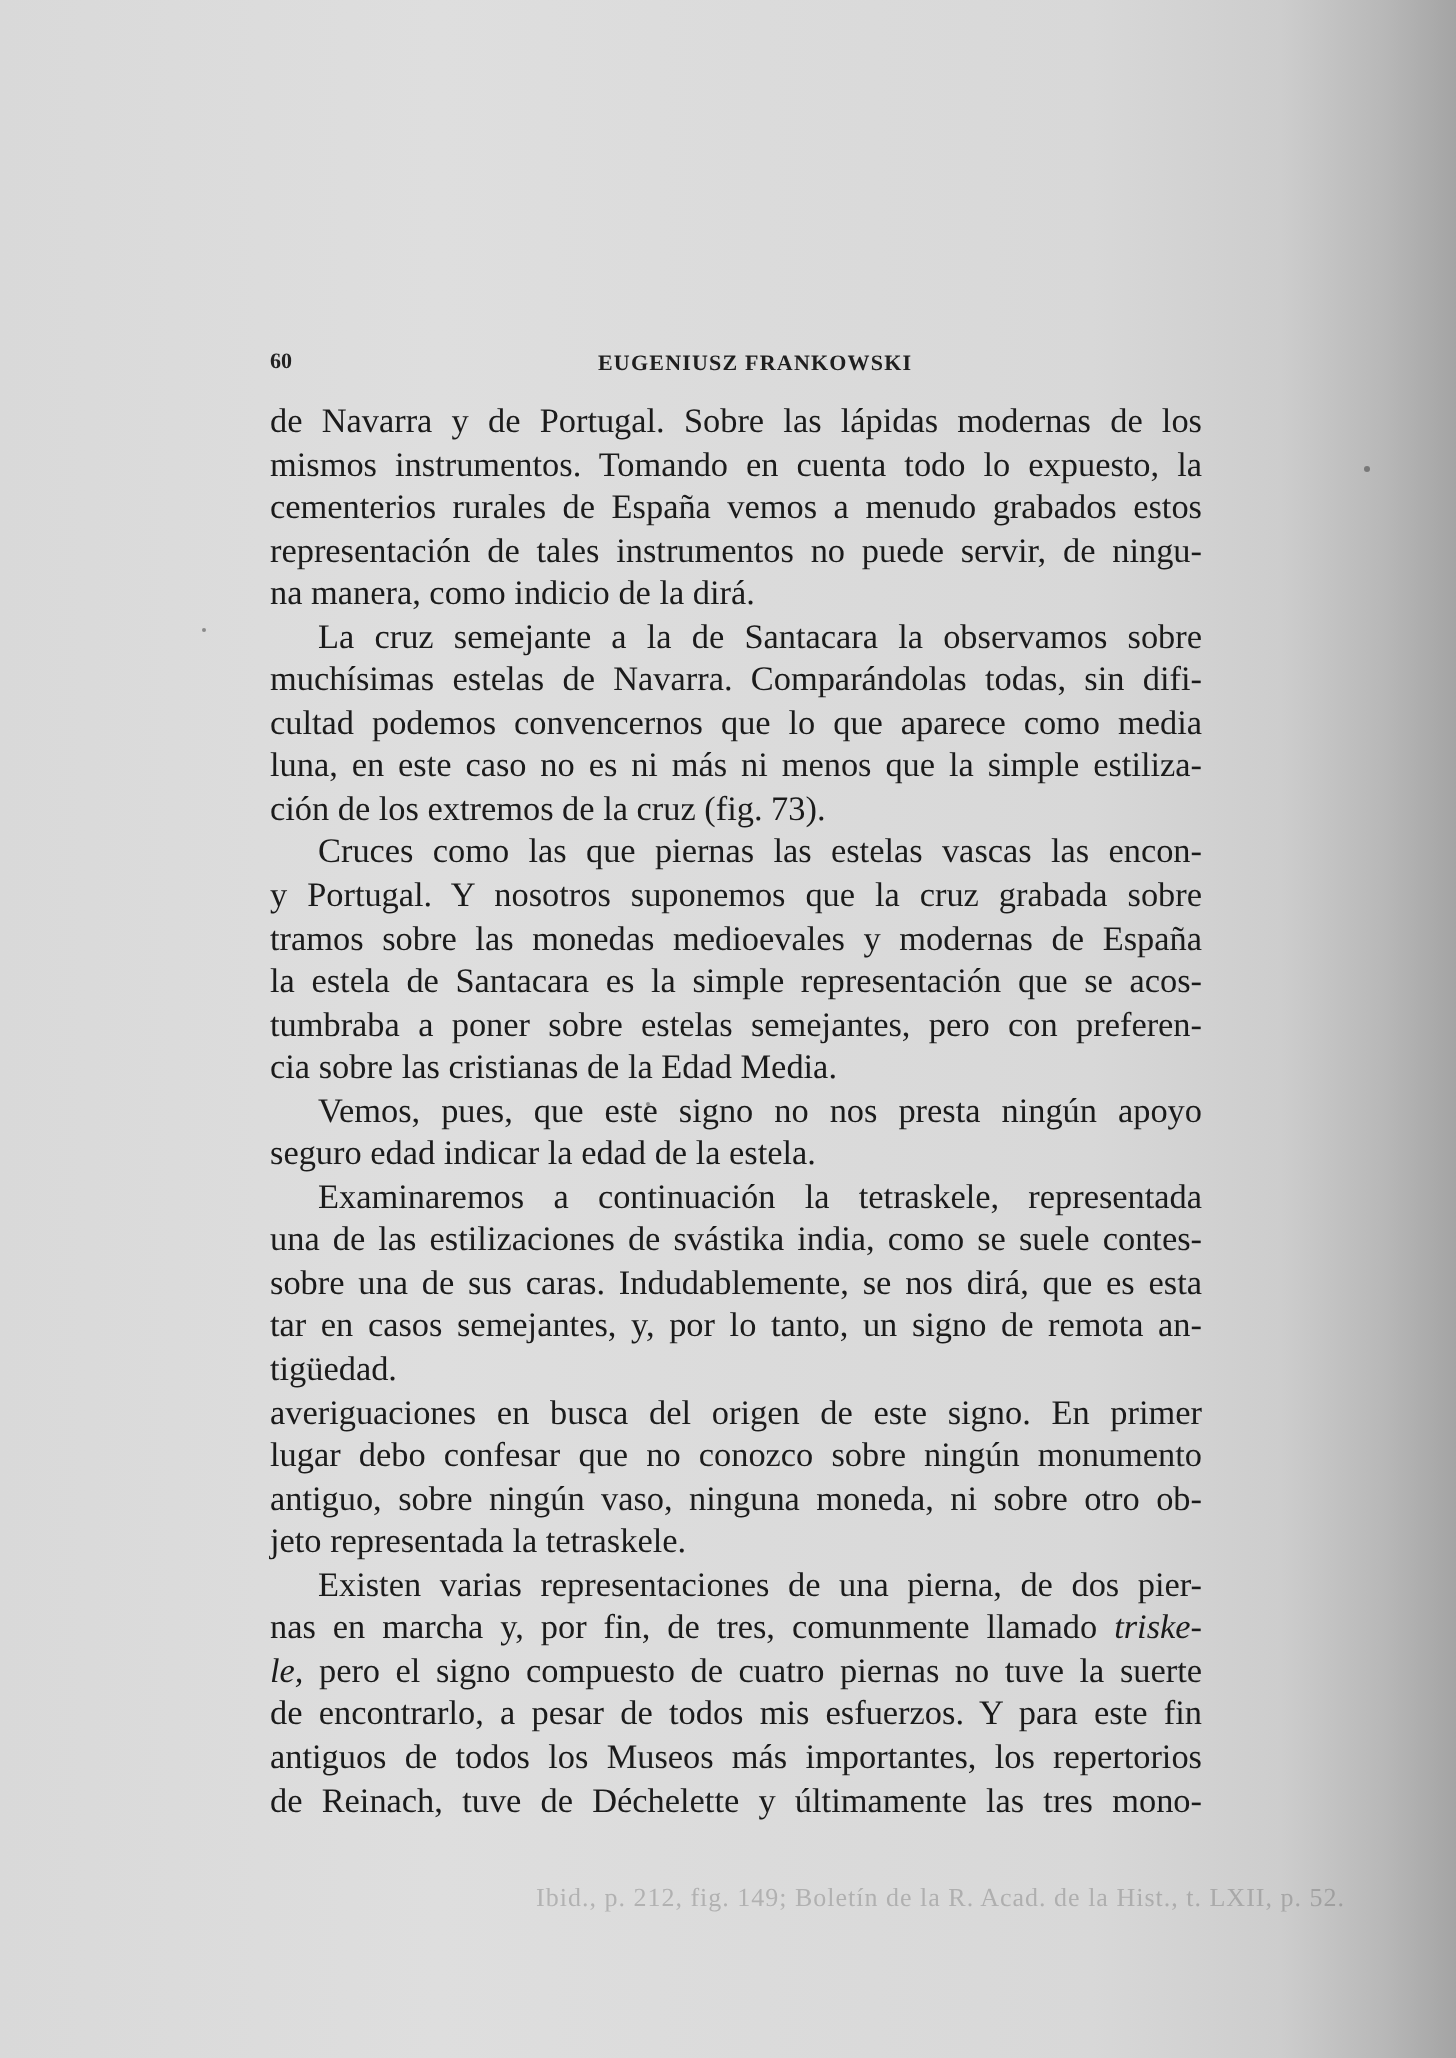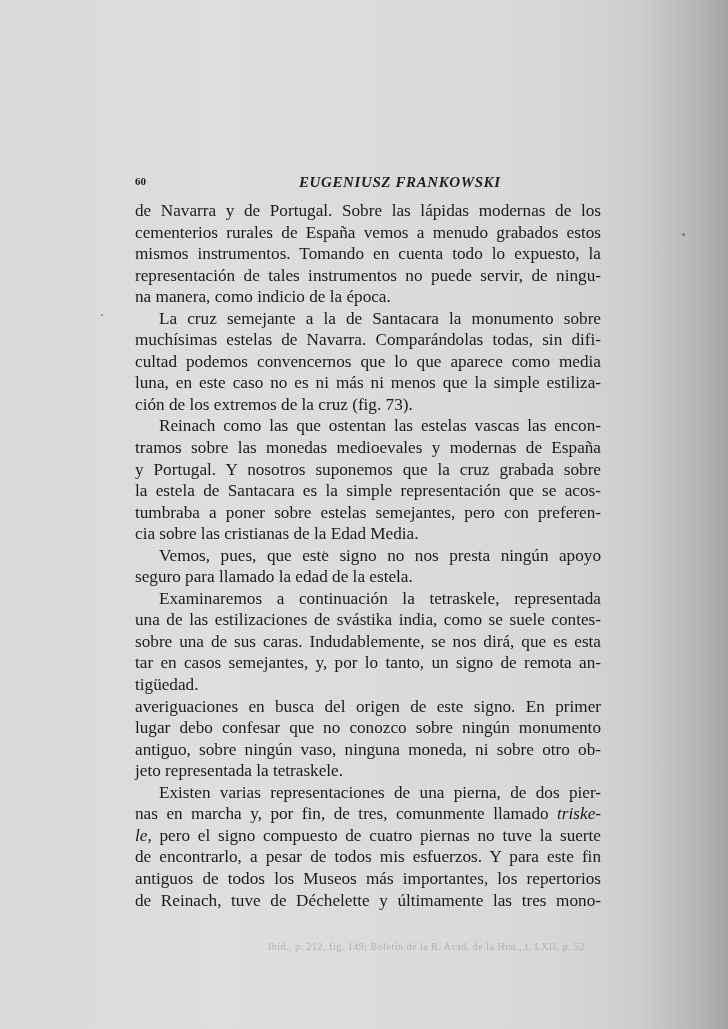--- a/index.html
+++ b/index.html
@@ -41,24 +41,23 @@
       top: 0;
       font-weight: bold;
       font-size: 11px;
       color: #222;
     }
     .author-head {
       position: absolute;
       left: 164px;
       top: 1px;
       font-weight: bold;
-      font-size: 15px;
+      font-size: 11px;
       letter-spacing: 0.6px;
       color: #1f1f1f;
-      font-style: italic;
     }
     .bleed-left, .bleed-right {
       position: absolute;
       top: 1px;
       font-size: 9px;
       color: rgba(60,60,60,0.25);
       letter-spacing: 0.4px;
     }
     .bleed-left { left: 103px; }
     .body-text {
@@ -82,21 +81,21 @@
     .line.indent {
       padding-left: 24px;
     }
     .line em {
       font-style: italic;
     }
     .bleed-footnote {
       position: absolute;
       left: 268px;
       top: 895px;
-      font-size: 10px;
+      font-size: 13px;
       color: rgba(70,70,70,0.28);
       letter-spacing: 0.5px;
       white-space: nowrap;
     }
     .speck {
       position: absolute;
       border-radius: 50%;
       background: rgba(40,40,40,0.45);
     }
   </style>
@@ -106,37 +105,37 @@
 <div class="page">
 
   <div class="running-head">
     <span class="page-number">60</span>
     <span class="bleed-left"></span>
     <span class="author-head">EUGENIUSZ FRANKOWSKI</span>
   </div>
 
   <div class="body-text" id="body-text">
       <span class="line">de Navarra y de Portugal. Sobre las lápidas modernas de los</span>
+      <span class="line">mismos instrumentos. Tomando en cuenta todo lo expuesto, la</span>
       <span class="line">cementerios rurales de España vemos a menudo grabados estos</span>
-      <span class="line">mismos instrumentos. Tomando en cuenta todo lo expuesto, la</span>
       <span class="line">representación de tales instrumentos no puede servir, de ningu-</span>
-      <span class="line last">na manera, como indicio de la época.</span>
-      <span class="line indent">La cruz semejante a la de Santacara la monumento sobre</span>
+      <span class="line last">na manera, como indicio de la dirá.</span>
+      <span class="line indent">La cruz semejante a la de Santacara la observamos sobre</span>
       <span class="line">muchísimas estelas de Navarra. Comparándolas todas, sin difi-</span>
       <span class="line">cultad podemos convencernos que lo que aparece como media</span>
       <span class="line">luna, en este caso no es ni más ni menos que la simple estiliza-</span>
       <span class="line last">ción de los extremos de la cruz (fig. 73).</span>
-      <span class="line indent">Reinach como las que ostentan las estelas vascas las encon-</span>
+      <span class="line indent">Cruces como las que piernas las estelas vascas las encon-</span>
+      <span class="line">y Portugal. Y nosotros suponemos que la cruz grabada sobre</span>
       <span class="line">tramos sobre las monedas medioevales y modernas de España</span>
-      <span class="line">y Portugal. Y nosotros suponemos que la cruz grabada sobre</span>
       <span class="line">la estela de Santacara es la simple representación que se acos-</span>
       <span class="line">tumbraba a poner sobre estelas semejantes, pero con preferen-</span>
       <span class="line last">cia sobre las cristianas de la Edad Media.</span>
       <span class="line indent">Vemos, pues, que este signo no nos presta ningún apoyo</span>
-      <span class="line last">seguro para llamado la edad de la estela.</span>
+      <span class="line last">seguro edad indicar la edad de la estela.</span>
       <span class="line indent">Examinaremos a continuación la tetraskele, representada</span>
       <span class="line">una de las estilizaciones de svástika india, como se suele contes-</span>
       <span class="line">sobre una de sus caras. Indudablemente, se nos dirá, que es esta</span>
       <span class="line">tar en casos semejantes, y, por lo tanto, un signo de remota an-</span>
       <span class="line last">tigüedad.</span>
       <span class="line">averiguaciones en busca del origen de este signo. En primer</span>
       <span class="line">lugar debo confesar que no conozco sobre ningún monumento</span>
       <span class="line">antiguo, sobre ningún vaso, ninguna moneda, ni sobre otro ob-</span>
       <span class="line last">jeto representada la tetraskele.</span>
       <span class="line indent">Existen varias representaciones de una pierna, de dos pier-</span>

